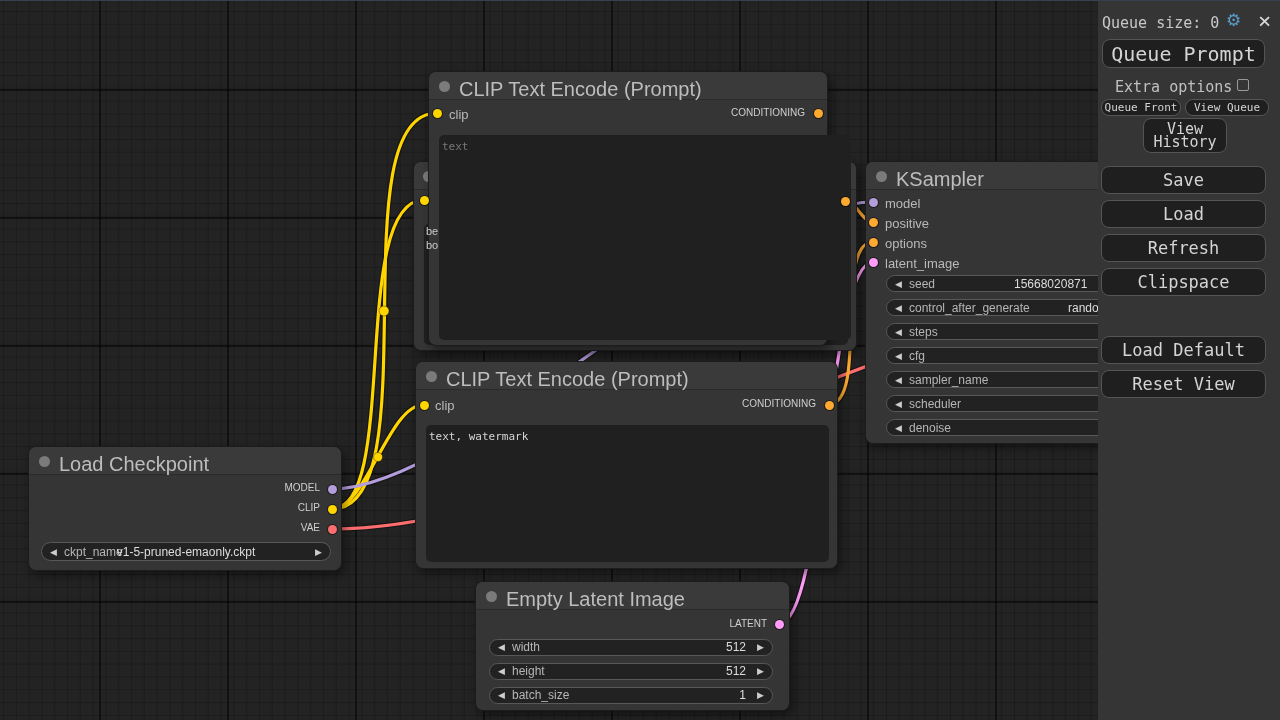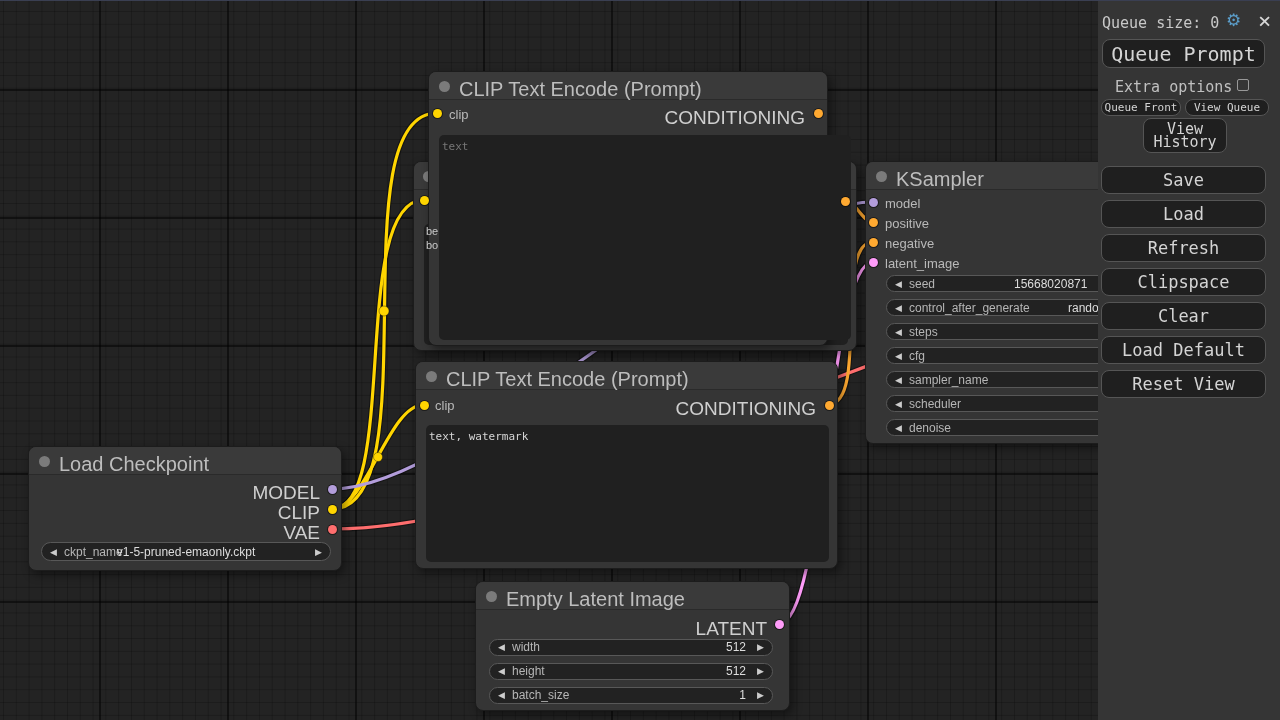--- a/index.html
+++ b/index.html
@@ -20,21 +20,21 @@
   .node { position:absolute; z-index:2; background:#353535; border:1px solid #1c1c1c;
           border-radius:8px; box-shadow:3px 4px 10px rgba(0,0,0,.45); }
   .node-header { position:absolute; left:0; top:0; right:0; height:28px; background:#3a3a3a;
                  border-radius:7px 7px 0 0; border-bottom:1px solid #2a2a2a; }
   .node-title { position:absolute; left:30px; top:6px; font-size:20px; color:#bdbdbd; white-space:nowrap; }
   .hcircle { position:absolute; left:10px; top:9px; width:11px; height:11px; border-radius:50%;
              background:#7b7b7b; }
   .port-dot { position:absolute; z-index:3; width:9px; height:9px; border-radius:50%;
               box-shadow:0 0 0 1px rgba(10,10,10,.55); }
   .in-label { position:absolute; font-size:13px; color:#b9b9b9; white-space:nowrap; }
-  .out-label { position:absolute; font-size:19px; color:#cfcfcf; white-space:nowrap; text-align:right; }
+  .out-label { position:absolute; font-size:10px; color:#cfcfcf; white-space:nowrap; text-align:right; }
   .textarea { position:absolute; background:#202020; border-radius:5px; overflow:hidden;
               font-family:"DejaVu Sans Mono", monospace; font-size:11px; line-height:13.5px;
               padding:5px 3px; color:#d5d5d5; white-space:pre; }
   .placeholder { color:#777777; }
   .pill { position:absolute; background:#222222; border:1px solid #585858; border-radius:10px;
           font-size:12px; color:#b6b6b6; overflow:hidden; white-space:nowrap; }
   .pill .arrow-l { position:absolute; left:8px; top:50%; transform:translateY(-53%);
                    font-size:9px; color:#cccccc; }
   .pill .arrow-r { position:absolute; right:8px; top:50%; transform:translateY(-53%);
                    font-size:9px; color:#cccccc; }
@@ -130,21 +130,21 @@
   </div>
   <div class="port-dot" style="left:419.5px; top:399.5px; background:#ffd500;"></div>
   <div class="port-dot" style="left:824.5px; top:399.5px; background:#ffa931;"></div>
 
   <div class="node" style="left:865px; top:160px; width:275px; height:283px;">
     <div class="node-header"></div>
     <div class="hcircle"></div>
     <div class="node-title">KSampler</div>
     <div class="in-label" style="left:19px; top:34px;">model</div>
     <div class="in-label" style="left:19px; top:54px;">positive</div>
-    <div class="in-label" style="left:19px; top:74px;">negative</div>
+    <div class="in-label" style="left:19px; top:74px;">options</div>
     <div class="in-label" style="left:19px; top:94px;">latent_image</div>
 
     <div class="pill" style="left:20px; top:113px; width:242px; height:17px;">
       <span class="arrow-l">◀</span>
       <span class="wlabel">seed</span>
       <span class="wvalue" style="left:127px;">15668020871</span>
     </div>
     <div class="pill" style="left:20px; top:137px; width:242px; height:17px;">
       <span class="arrow-l">◀</span>
       <span class="wlabel">control_after_generate</span>
@@ -230,18 +230,17 @@
     <div class="sb-extra">Extra options</div>
     <div class="sb-checkbox"></div>
     <div class="btn" id="btn-queue-front">Queue Front</div>
     <div class="btn" id="btn-view-queue">View Queue</div>
     <div class="btn" id="btn-view-history" style="white-space:normal; padding:0 16px;">View History</div>
 
     <div class="btn sb-bigbtn" style="top:165px;">Save</div>
     <div class="btn sb-bigbtn" style="top:199px;">Load</div>
     <div class="btn sb-bigbtn" style="top:233px;">Refresh</div>
     <div class="btn sb-bigbtn" style="top:267px;">Clipspace</div>
-    <div class="btn sb-bigbtn" style="top:301px;">Clear</div>
     <div class="btn sb-bigbtn" style="top:335px;">Load Default</div>
     <div class="btn sb-bigbtn" style="top:369px;">Reset View</div>
   </div>
 
 </div>
 
 </body></html>

